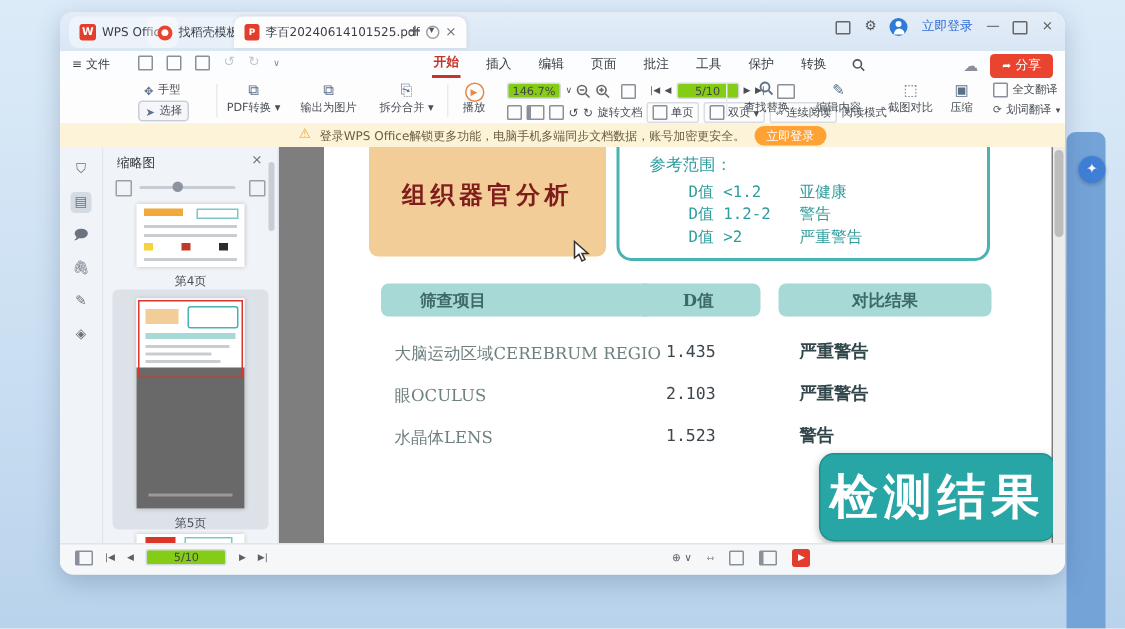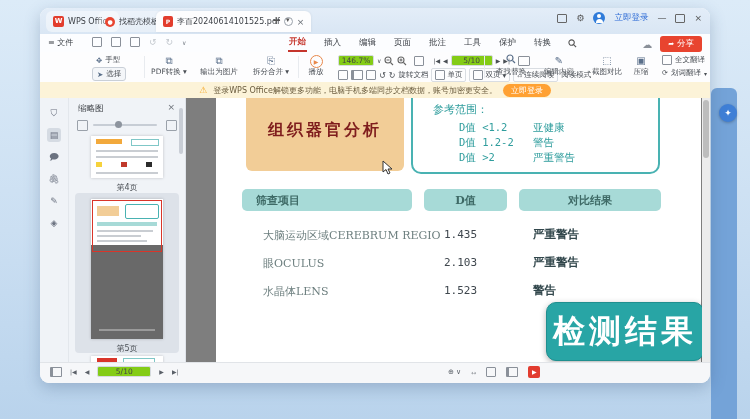--- a/index.html
+++ b/index.html
@@ -350,21 +350,21 @@
             <span class="rng mono">D值 &lt;1.2</span><span>亚健康</span>
           </div>
           <div class="ref-line" style="top:46px">
             <span class="rng mono">D值 1.2-2</span><span>警告</span>
           </div>
           <div class="ref-line" style="top:61px">
             <span class="rng mono">D值 &gt;2</span><span>严重警告</span>
           </div>
         </div>
 
-        <div class="pill" style="left:26px;width:156px;padding-left:14px">
+        <div class="pill" style="left:38px;width:156px;padding-left:26px">
             <span>筛查项目</span>
           </div>
         <div class="pill" style="left:208px;width:83px;justify-content:center">
             <span>D值</span>
           </div>
         <div class="pill" style="left:303px;width:142px;justify-content:center">
             <span>对比结果</span>
           </div>
 
         <div>

